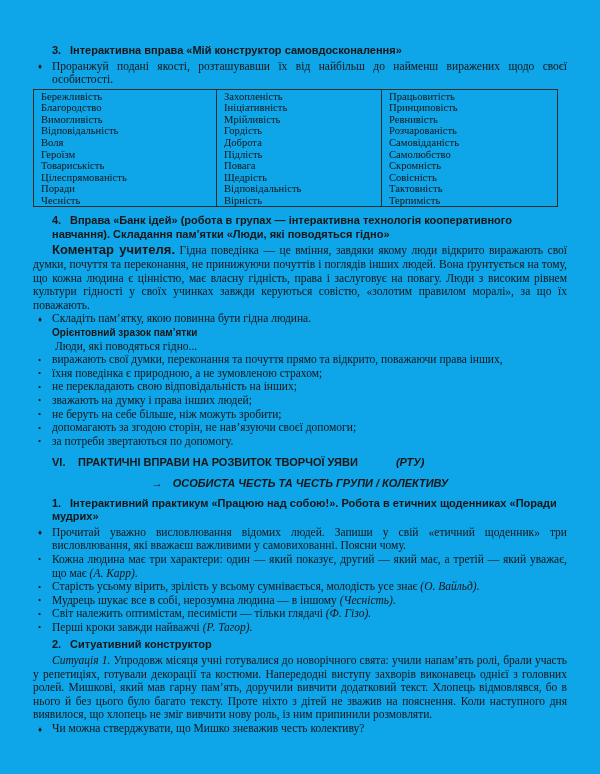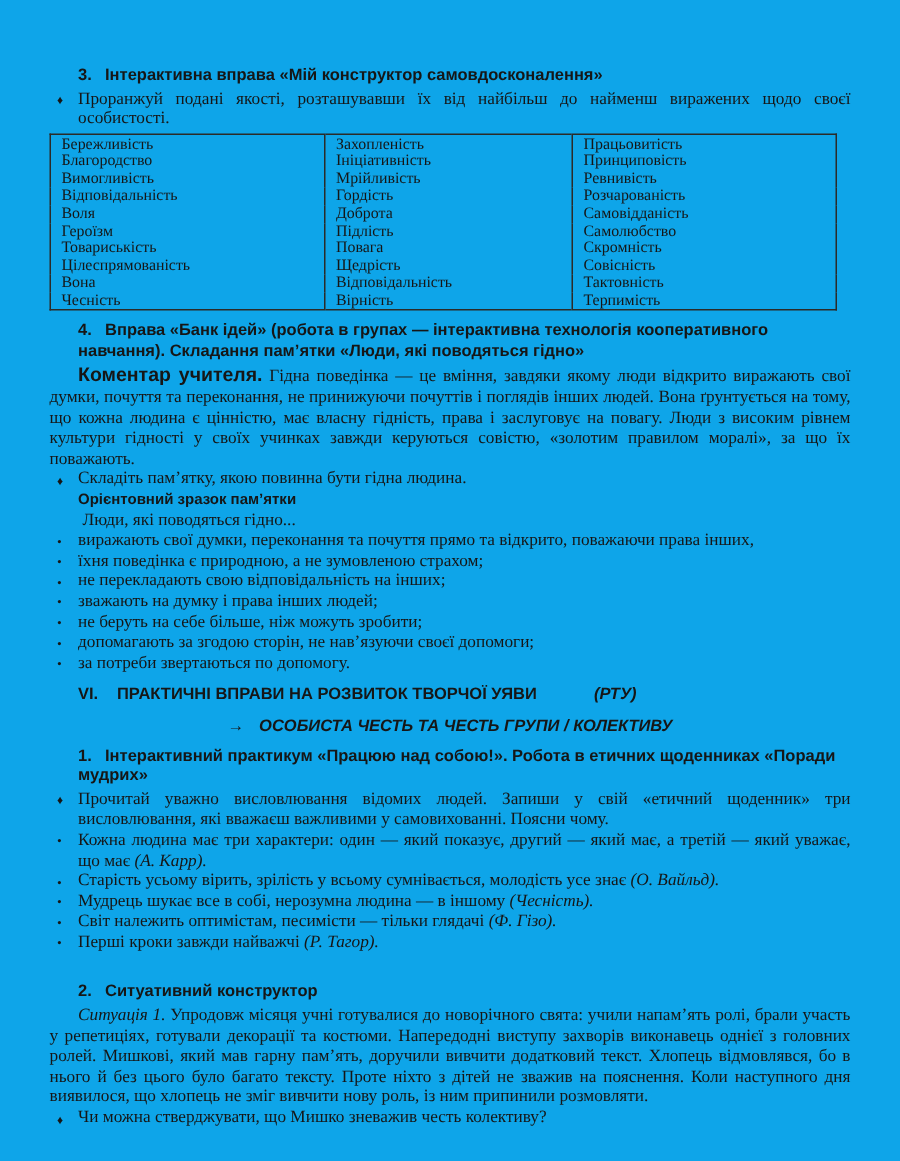--- a/index.html
+++ b/index.html
@@ -55,21 +55,21 @@
   .pointer {
     font-family: "Liberation Sans", sans-serif;
     font-weight: 700; font-style: italic; font-size: 11px;
     text-align: center; margin: 7px 0 6px 0;
   }
   .pointer .arr { font-style: normal; margin-right: 10px; }
   em.abbr { font-weight: 700; margin-left: 35px; }
   .au { font-style: italic; }
   .sit-label { font-style: italic; }
   
-  .mt2 { margin-top: 2px; } .mt4 { margin-top: 20px; } .mt8 { margin-top: 8px; }
+  .mt2 { margin-top: 2px; } .mt4 { margin-top: 4px; } .mt8 { margin-top: 8px; }
   
   .footer {
     margin-top: auto;
     display: flex; align-items: center;
     padding: 0 2px 6px 2px;
   }
   .footer .rule { flex: 1; height: 1.6px; background: #1c1c1a; }
   .footer .pg {
     font-family: "Liberation Sans", sans-serif;
     font-weight: 700; font-size: 12px;
@@ -122,21 +122,21 @@
       <td>Товариськість</td>
       <td>Повага</td>
       <td>Скромність</td>
     </tr>
     <tr>
       <td>Цілеспрямованість</td>
       <td>Щедрість</td>
       <td>Совісність</td>
     </tr>
     <tr>
-      <td>Вона</td>
+      <td>Поради</td>
       <td>Відповідальність</td>
       <td>Тактовність</td>
     </tr>
     <tr>
       <td>Чесність</td>
       <td>Вірність</td>
       <td>Терпимість</td>
     </tr>
   </tbody>
     </table>

